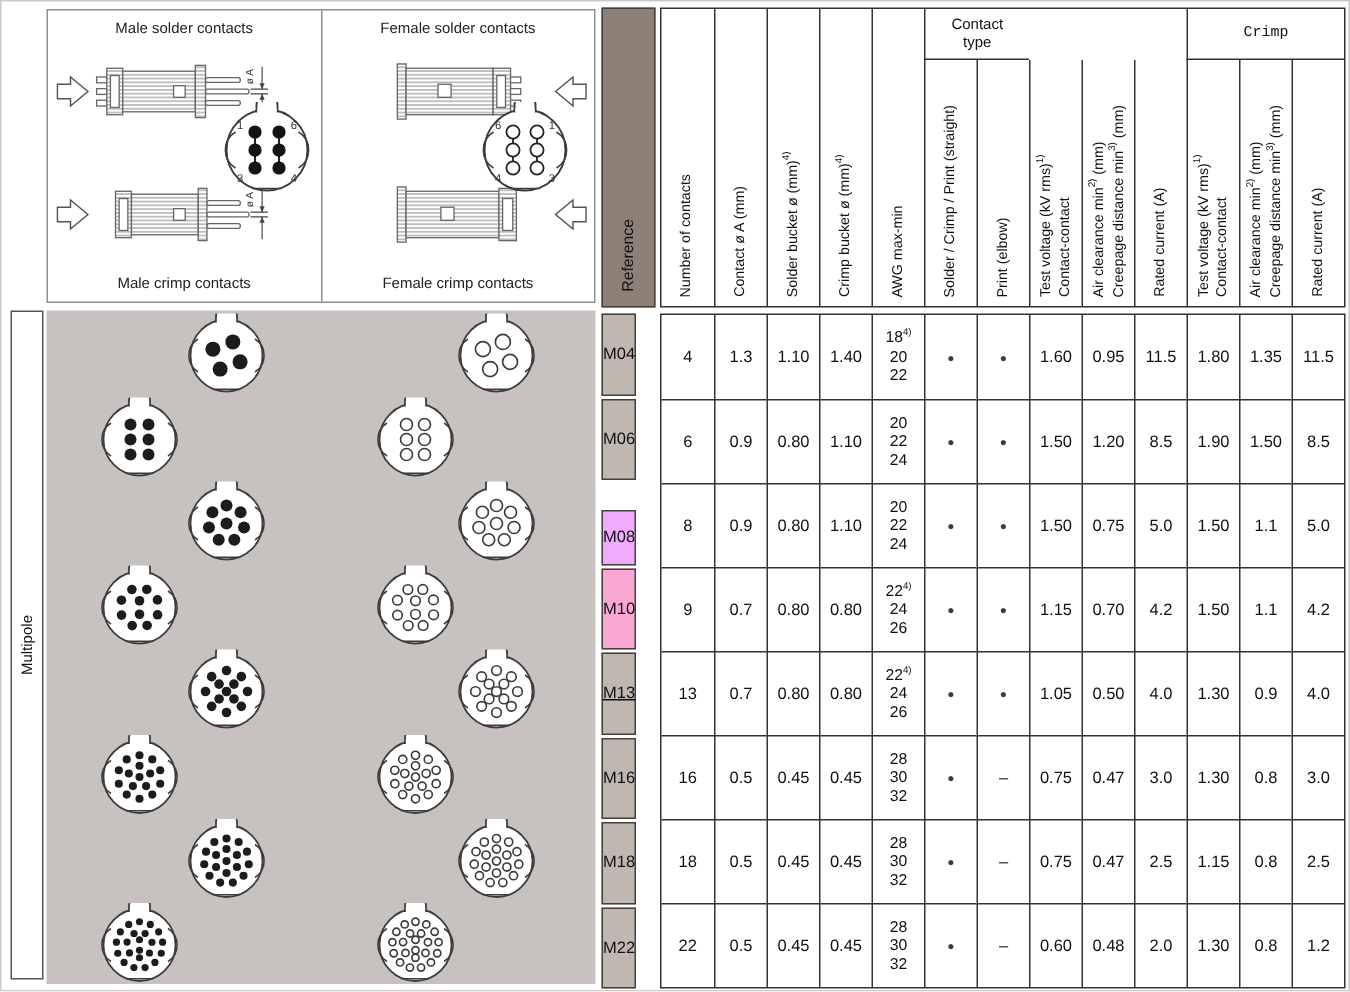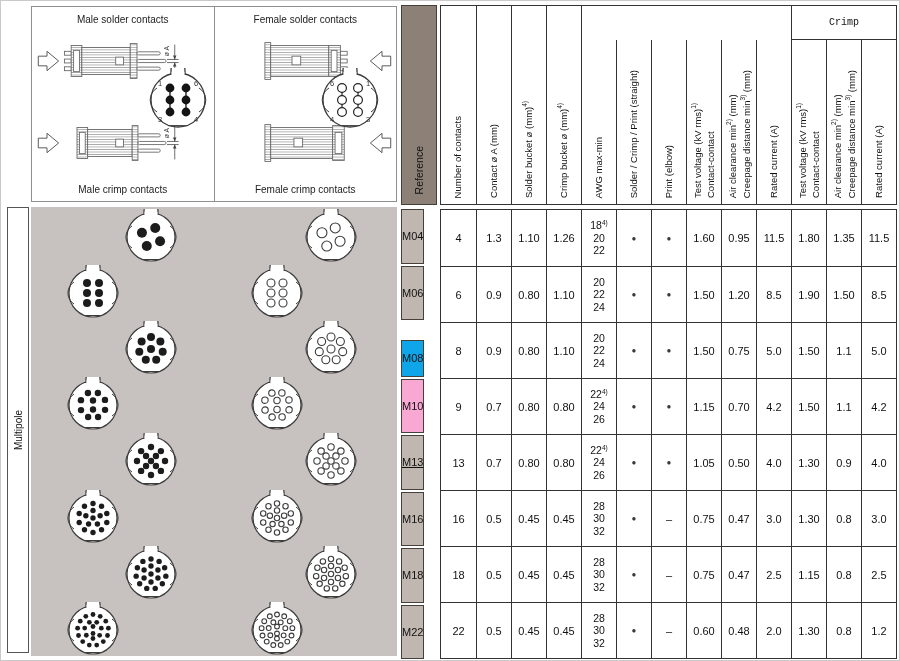--- a/index.html
+++ b/index.html
@@ -531,21 +531,21 @@
           <circle cx="-7.20" cy="-13.72" r="2.4" fill="#fff" stroke="#3c3c3c" stroke-width="1.1"></circle>
         </svg></div>
     </div>
 
   <div class="ref-head" style="background: rgb(141, 129, 119);">
     <span class="vtext">Reference</span>
   </div>
   <div class="ref-body">
       <div class="ref-cell" style="background: rgb(192, 183, 176);">M04</div>
       <div class="ref-cell" style="background: rgb(192, 183, 176);">M06</div>
-      <div class="ref-cell" style="background: #0ea5e9; margin-top: 18px;">M08</div>
+      <div class="ref-cell" style="background: #f0abfc; margin-top: 18px;">M08</div>
       <div class="ref-cell" style="background: #f9a8d4;">M10</div>
       <div class="ref-cell" style="background: rgb(192, 183, 176); text-decoration: underline;">M13</div>
       <div class="ref-cell" style="background: rgb(192, 183, 176);">M16</div>
       <div class="ref-cell" style="background: rgb(192, 183, 176);">M18</div>
       <div class="ref-cell" style="background: rgb(192, 183, 176);">M22</div>
     </div>
 
   <div class="main-head">
       <div class="hcell" style="grid-area: 1 / 1 / 3;">
         <div class="hlab">
@@ -565,20 +565,21 @@
       <div class="hcell bl" style="grid-area: 1 / 4 / 3;">
         <div class="hlab">
           <div><span>Crimp bucket ø (mm)</span><span class="sup">4)</span></div>
         </div>
       </div>
       <div class="hcell bl" style="grid-area: 1 / 5 / 3;">
         <div class="hlab">
           <div><span>AWG max-min</span></div>
         </div>
       </div>
+      <div class="gcell bl" style="grid-area: 1 / 6 / auto / span 2;">Contact type</div>
       <div class="hcell bl" style="grid-area: 2 / 6;">
         <div class="hlab">
           <div><span>Solder / Crimp / Print (straight)</span></div>
         </div>
       </div>
       <div class="hcell bl" style="grid-area: 2 / 7;">
         <div class="hlab">
           <div><span>Print (elbow)</span></div>
         </div>
       </div>
@@ -615,21 +616,21 @@
       <div class="hcell bl" style="grid-area: 2 / 13;">
         <div class="hlab">
           <div><span>Rated current (A)</span></div>
         </div>
       </div>
     </div>
   <div class="main-body">
       <div class="cell">4</div>
       <div class="cell bl">1.3</div>
       <div class="cell bl">1.10</div>
-      <div class="cell bl">1.26</div>
+      <div class="cell bl">1.40</div>
       <div class="cell bl">
         <div class="awg-line"><span>18</span><span class="sup">4)</span></div>
         <div class="awg-line"><span>20</span></div>
         <div class="awg-line"><span>22</span></div>
       </div>
       <div class="cell bl dot" style="color: rgb(64, 58, 54);">●</div>
       <div class="cell bl dot" style="color: rgb(64, 58, 54);">●</div>
       <div class="cell bl">1.60</div>
       <div class="cell bl">0.95</div>
       <div class="cell bl">11.5</div>

